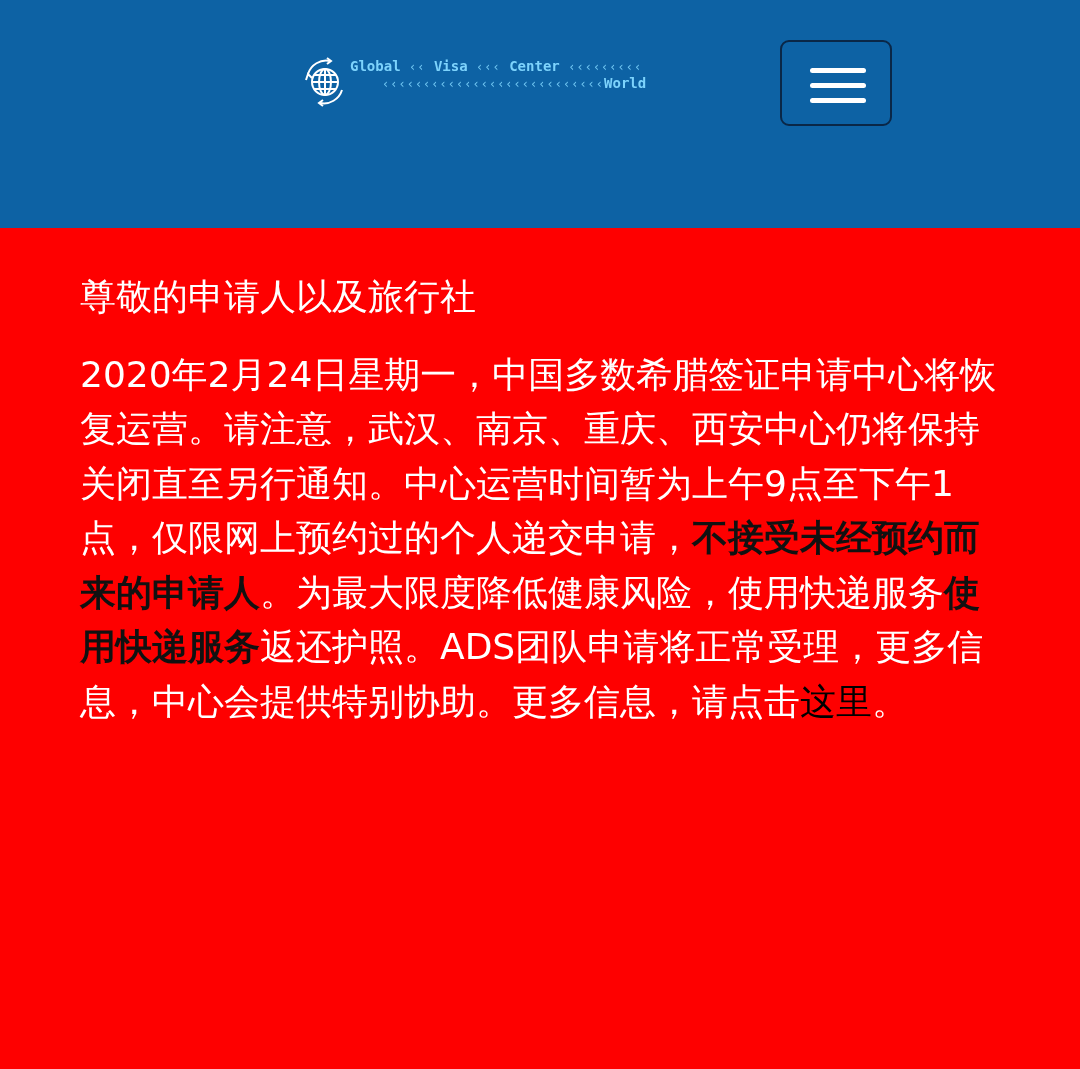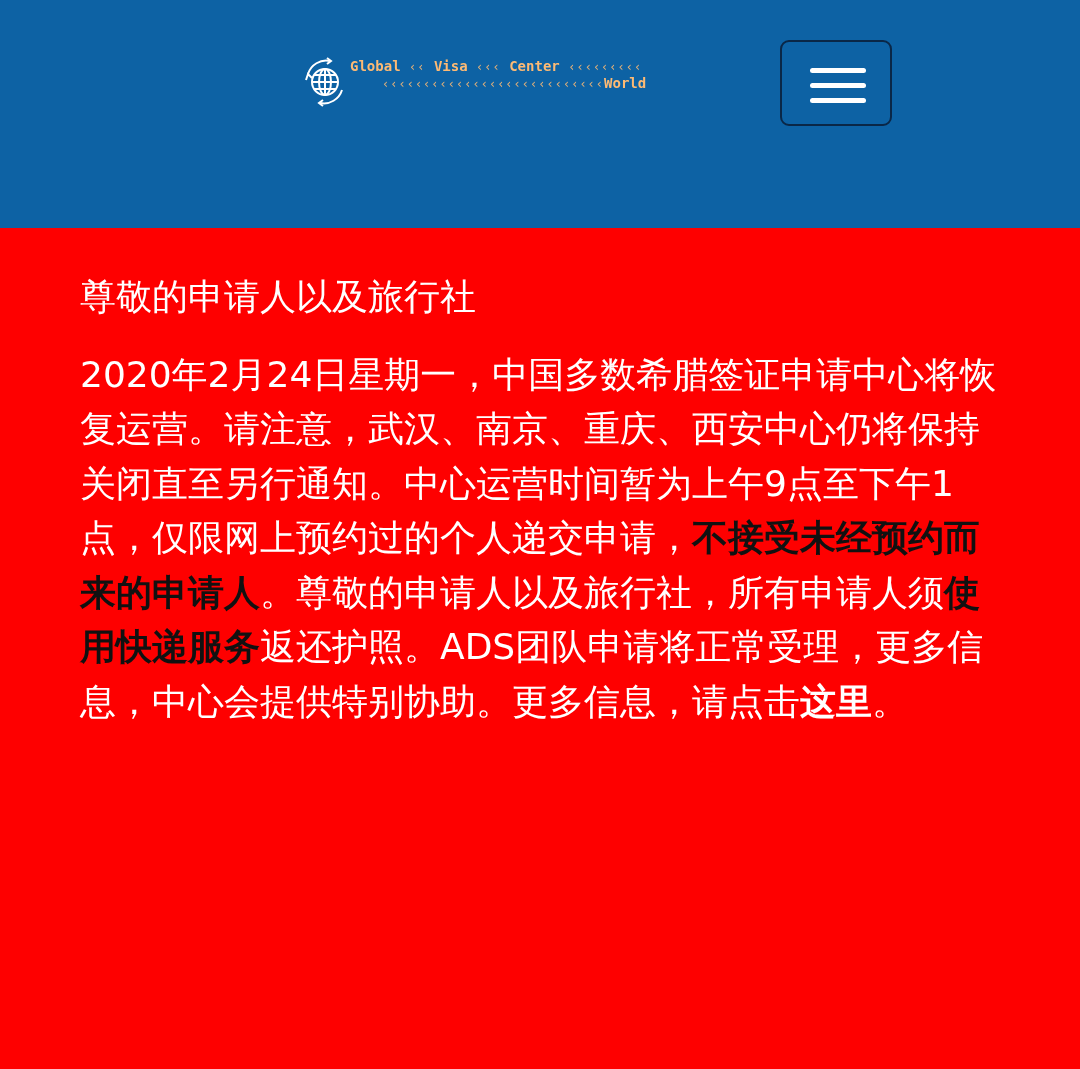--- a/index.html
+++ b/index.html
@@ -28,21 +28,21 @@
     .logo svg.globe {
       position: absolute;
       left: 0; top: 0;
     }
     .logo-line {
       position: absolute;
       left: 48px;
       font-family: "DejaVu Sans Mono", "Liberation Mono", monospace;
       font-weight: bold;
       font-size: 14px;
-      color: #fdba74;
+      color: #7dd3fc;
       white-space: nowrap;
       letter-spacing: 0px;
     }
     .logo-line.l1 { top: 6px; }
     .logo-line.l2 { top: 23px; margin-left: 32px; }
     .chev {
       font-weight: normal;
       font-size: 12px;
       opacity: 0.9;
       letter-spacing: 1px;
@@ -88,22 +88,22 @@
       margin-bottom: 23px !important;
     }
     .para1 {
       margin-bottom: 24px !important;
     }
     .emph {
       color: #111111;
       font-weight: bold;
     }
     a.link {
-      color: #ffffff;
-      font-weight: bold;
+      color: #000000;
+      font-weight: normal;
       text-decoration: none;
       cursor: pointer;
     }
   </style>
 </head>
 <body>
 
 <div class="header">
   <div class="logo">
     <svg class="globe" width="46" height="60" viewBox="0 0 46 60">
@@ -139,15 +139,15 @@
       <span class="bar b1"></span>
       <span class="bar b2"></span>
       <span class="bar b3"></span>
     </span>
   </div>
 </div>
 
 <div class="content">
   <p class="greeting">尊敬的申请人以及旅行社</p>
 
-  <p class="para1"><span>2020年2月24日星期一，中国多数希腊签证申请中心将恢复运营。请注意，武汉、南京、重庆、西安中心仍将保持关闭直至另行通知。中心运营时间暂为上午9点至下午1点，仅限网上预约过的个人递交申请，</span><span class="emph">不接受未经预约而来的申请人</span><span>。尊敬的申请人以及旅行社，所有申请人须</span><span class="emph">使用快递服务</span><span>返还护照。ADS团队申请将正常受理，更多信息，中心会提供特别协助。更多信息，请点击</span><a class="link">这里</a><span>。</span></p>
+  <p class="para1"><span>2020年2月24日星期一，中国多数希腊签证申请中心将恢复运营。请注意，武汉、南京、重庆、西安中心仍将保持关闭直至另行通知。中心运营时间暂为上午9点至下午1点，仅限网上预约过的个人递交申请，</span><span class="emph">不接受未经预约而来的申请人</span><span>。为最大限度降低健康风险，使用快递服务</span><span class="emph">使用快递服务</span><span>返还护照。ADS团队申请将正常受理，更多信息，中心会提供特别协助。更多信息，请点击</span><a class="link">这里</a><span>。</span></p>
 
 </div>
 
 </body></html>

